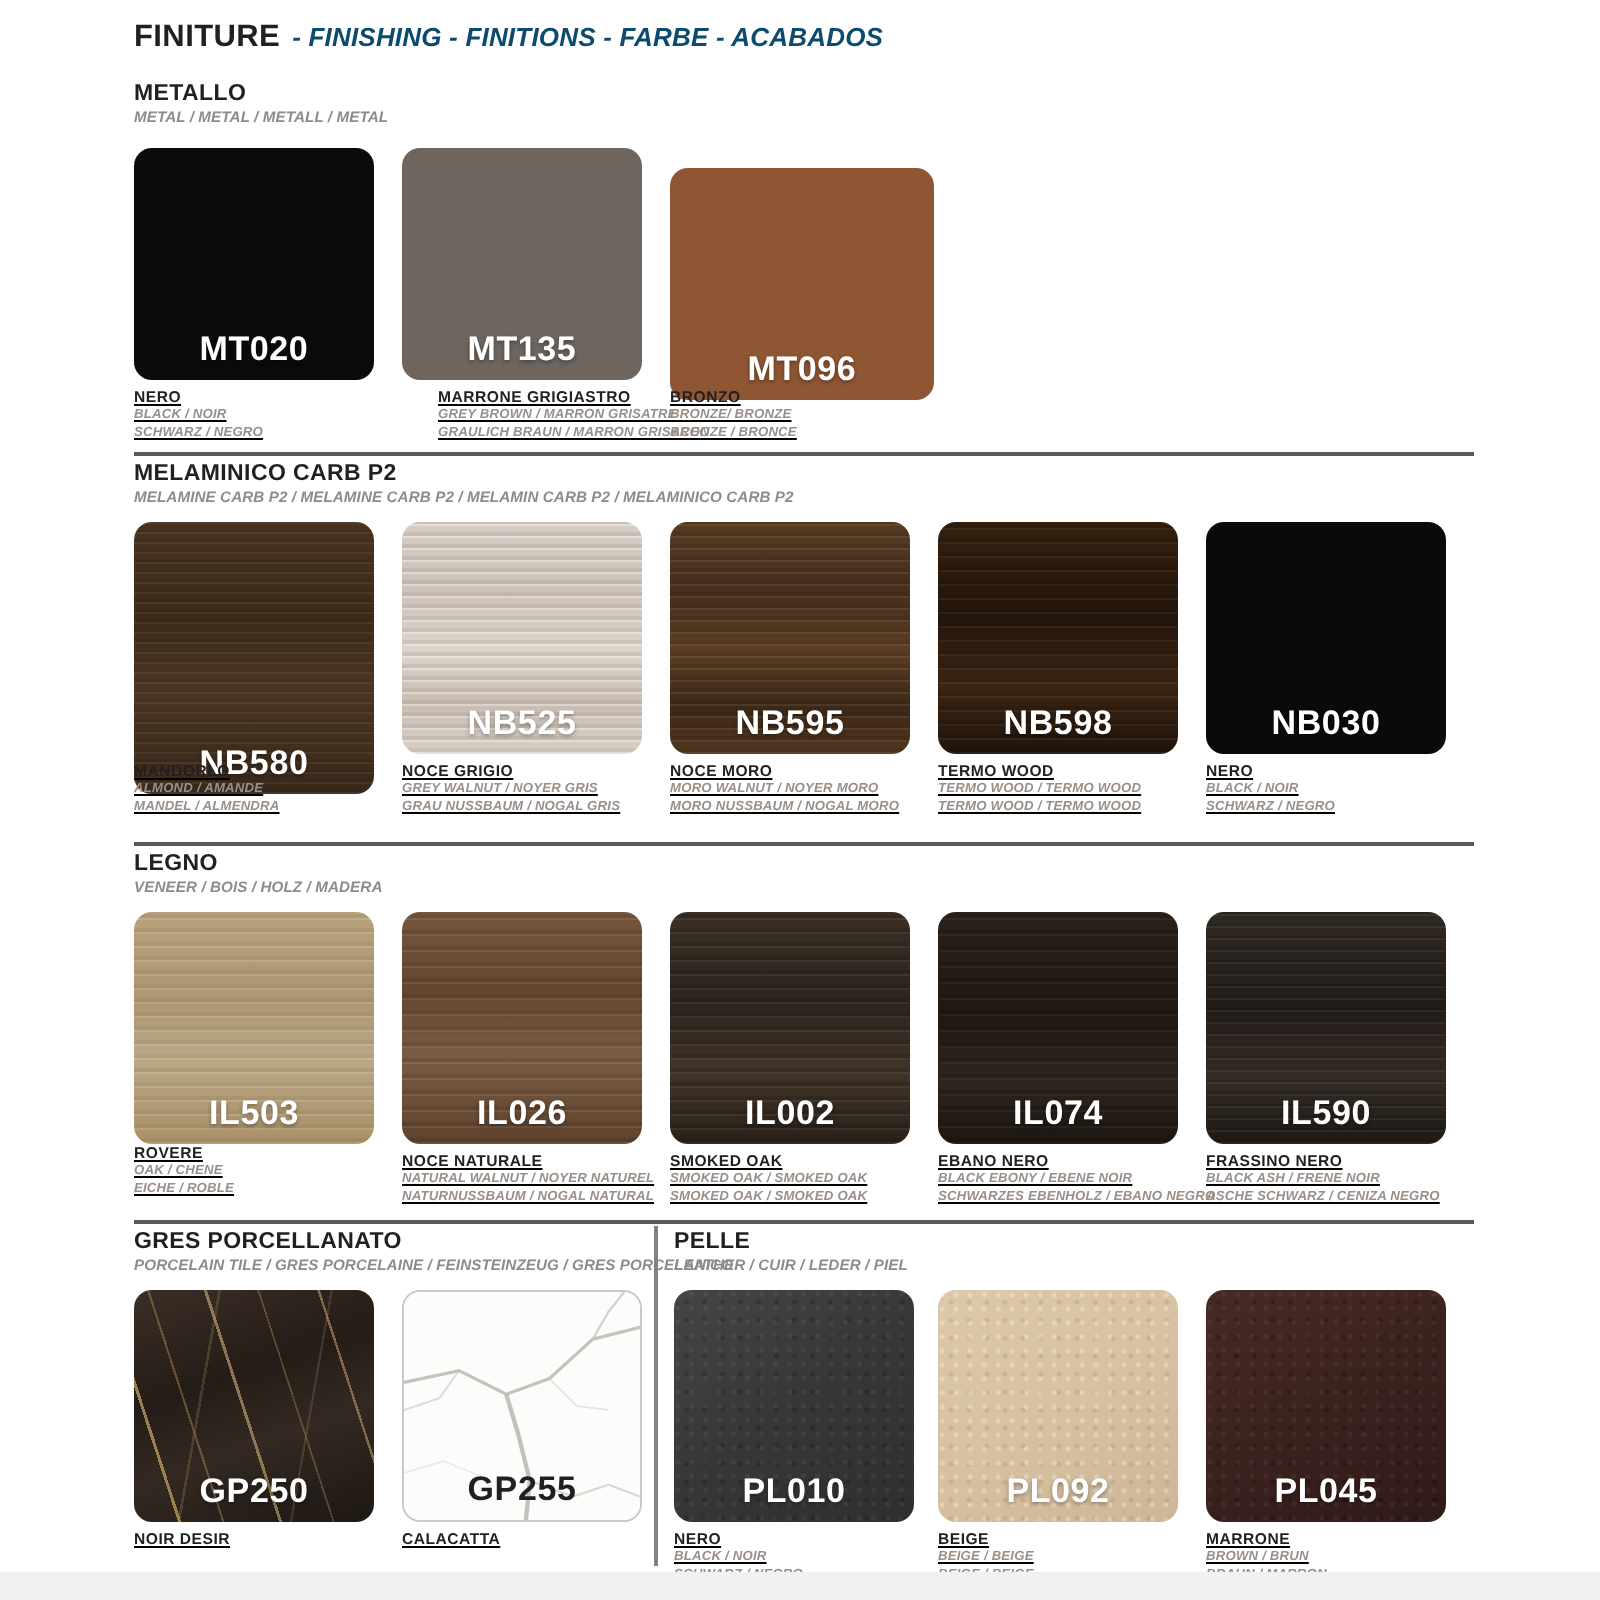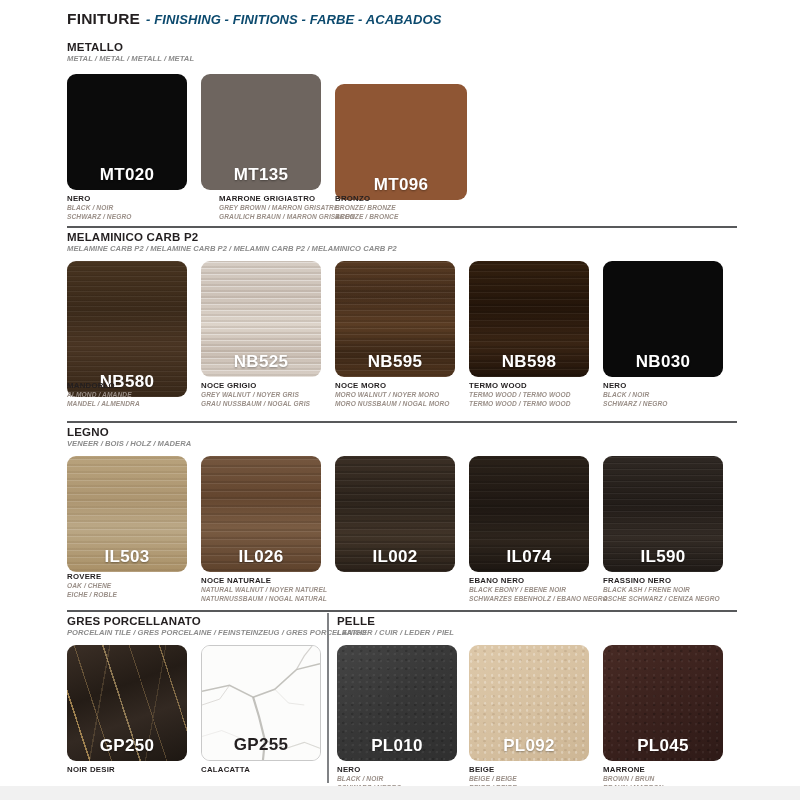--- a/index.html
+++ b/index.html
@@ -56,21 +56,21 @@
     letter-spacing: .3px;
     text-shadow: 0 1px 2px rgba(0,0,0,.35);
   }
   .swatch.light-code .code { color: #231f20; text-shadow: none; }
   .swatch.outlined { border: 1.5px solid #c9c9c9; }
 
   
   .tex { position: absolute; inset: 0; }
 
   
-  .caption { position: absolute; white-space: nowrap; }
+  .caption { position: absolute; white-space: nowrap; text-decoration: underline; }
   .caption .name {
     font-size: 7.8px; font-weight: bold; color: #231f20;
     letter-spacing: .25px; line-height: 10px;
   }
   .caption .tr {
     font-size: 6.6px; font-style: italic; font-weight: bold;
     color: #9a8f88; letter-spacing: .1px; line-height: 8.6px;
   }
 
   
@@ -227,20 +227,25 @@
     <div class="tr">NATURAL WALNUT / NOYER NATUREL</div>
     <div class="tr">NATURNUSSBAUM / NOGAL NATURAL</div>
   </div>
 
   <div class="swatch" style="left:335px; top:456px; width:120px; height:116px;">
     <div class="tex" style="
       background:
         repeating-linear-gradient(0deg, rgba(255,255,255,.055) 0 1px, rgba(0,0,0,.12) 1px 3px, rgba(255,255,255,0) 3px 7px),
         linear-gradient(180deg,#3b2f25 0%,#2d241c 40%,#413428 68%,#2a2119 100%);"></div>
     <div class="code">IL002</div>
+  </div>
+  <div class="caption" style="left:335px; top:576px;">
+    <div class="name">SMOKED OAK</div>
+    <div class="tr">SMOKED OAK / SMOKED OAK</div>
+    <div class="tr">SMOKED OAK / SMOKED OAK</div>
   </div>
 
   <div class="swatch" style="left:469px; top:456px; width:120px; height:116px;">
     <div class="tex" style="
       background:
         repeating-linear-gradient(0deg, rgba(255,255,255,.04) 0 1px, rgba(0,0,0,.10) 1px 3px, rgba(255,255,255,0) 3px 8px),
         linear-gradient(180deg,#2a2119 0%,#1f1813 45%,#2e251d 72%,#1c1611 100%);"></div>
     <div class="code">IL074</div>
   </div>
   <div class="caption" style="left:469px; top:576px;">

